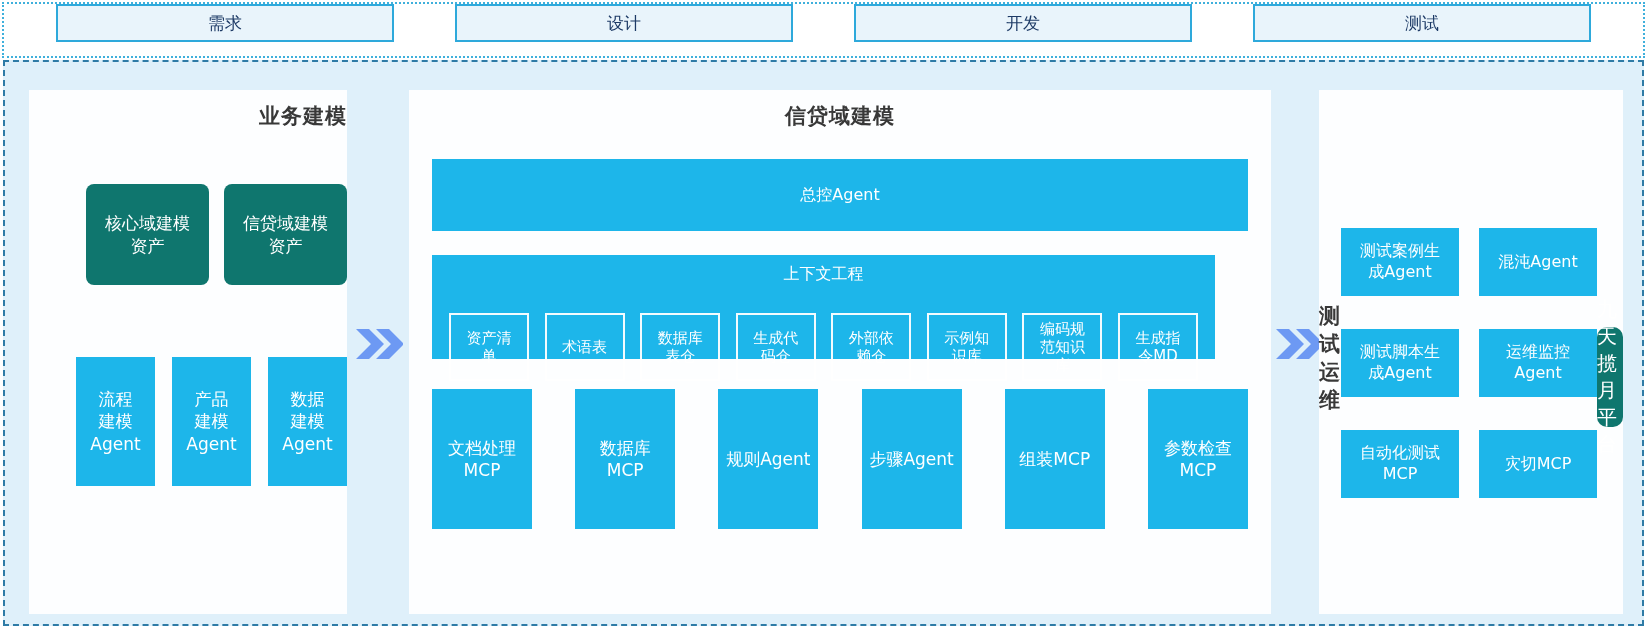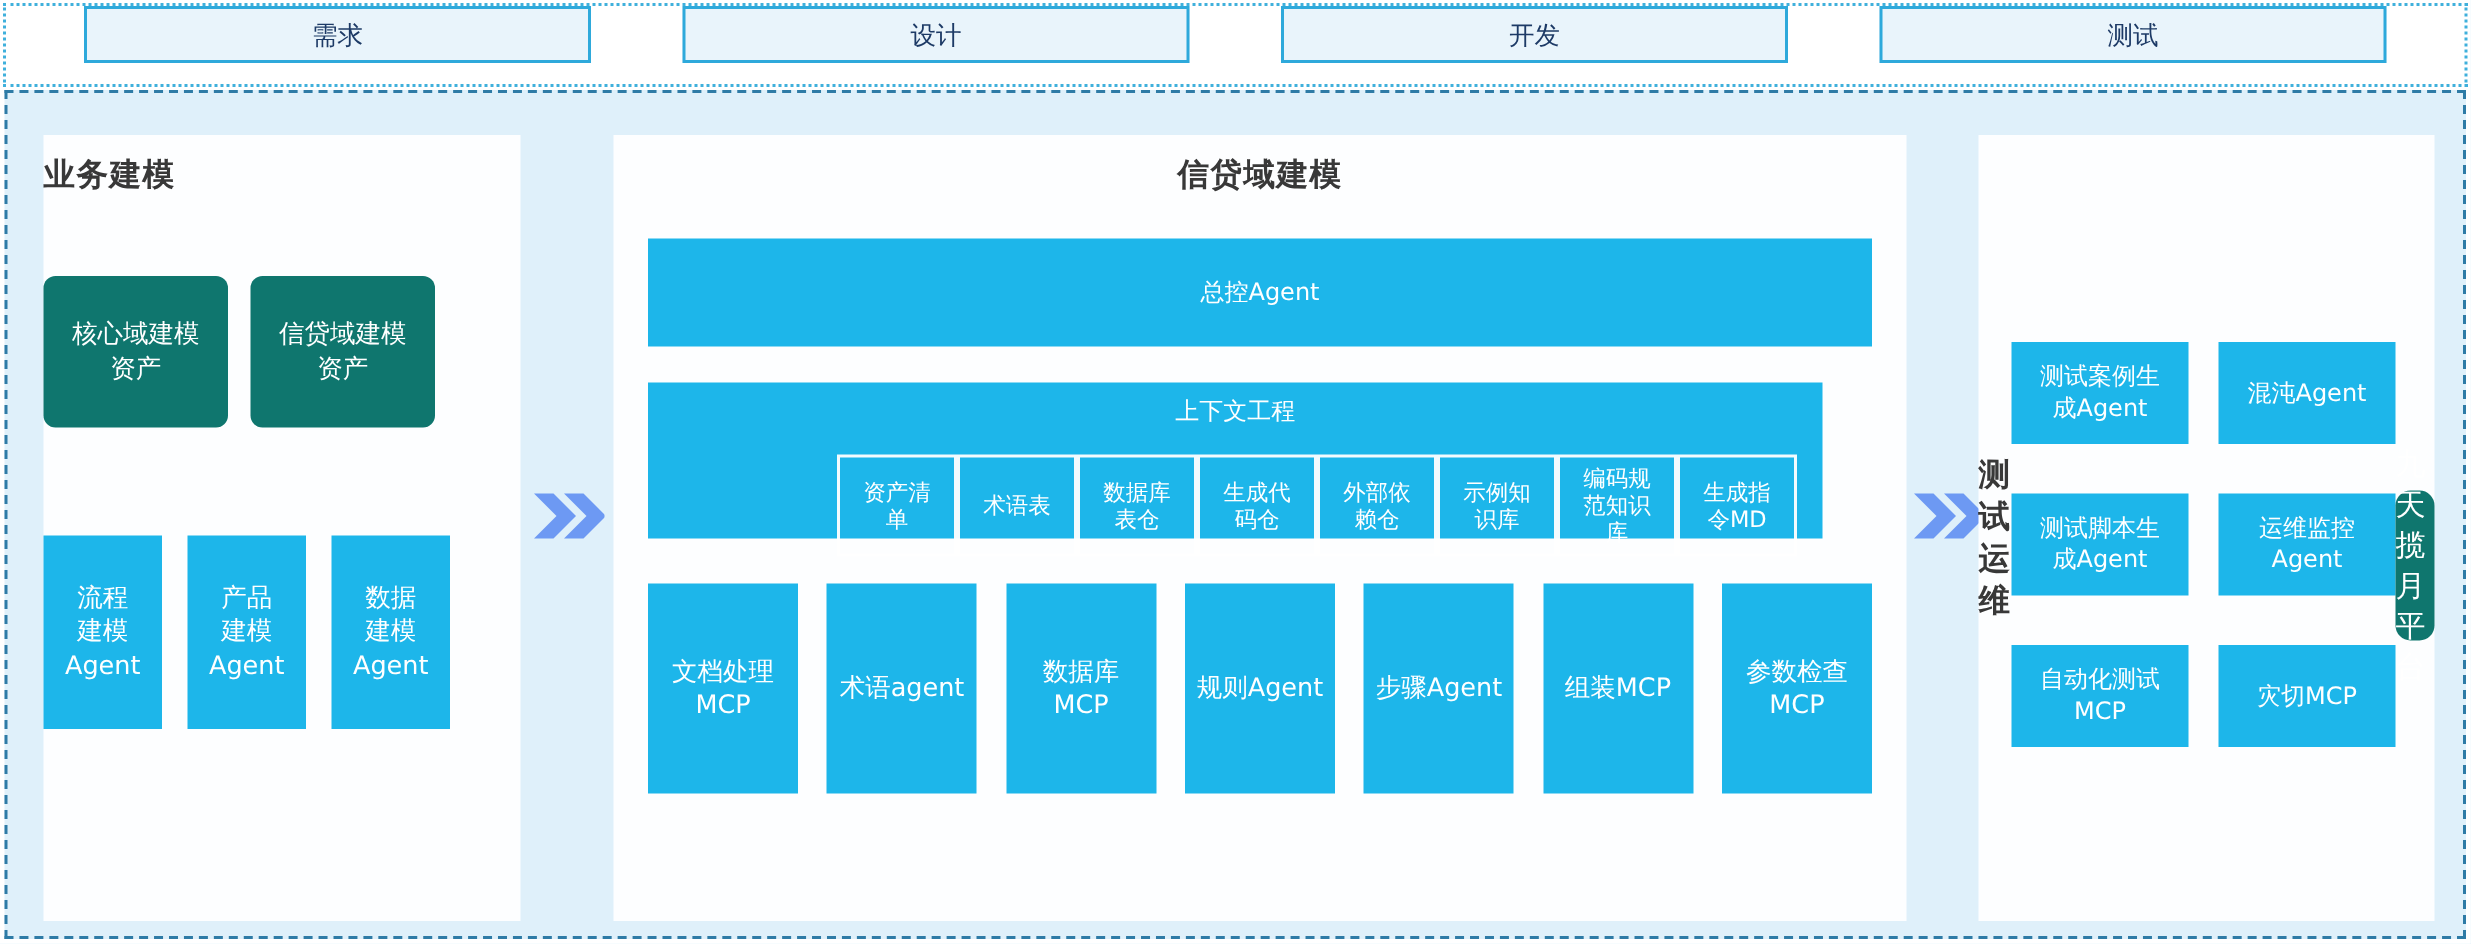--- a/index.html
+++ b/index.html
@@ -24,40 +24,40 @@
                  margin-top:12px; letter-spacing:1px; }
 
   .pre { white-space:pre-line; text-align:center; line-height:1.3; }
 
   .cyan-box  { background:#1db6ea; color:#ffffff; display:flex;
                align-items:center; justify-content:center; }
   .navy-box  { background:#0f766e; color:#ffffff; display:flex;
                align-items:center; justify-content:center; border-radius:8px; }
 
   
-  .panel-business { left:24px; width:318px; display:flex; flex-direction:column; align-items:flex-start; }
+  .panel-business { left:24px; width:318px; display:flex; flex-direction:column; align-items:flex-end; }
   .assets-row { margin-top:54px; display:flex; gap:15px; }
   .asset-box  { width:123px; height:101px; font-size:17px; }
   .modeling-row { margin-top:72px; display:flex; gap:17px; }
   .modeling-box { width:79px; height:129px; font-size:17px; }
 
   
   .flow-chevron { position:absolute; top:252px; height:60px; width:62px;
                   display:flex; align-items:center; justify-content:center; }
   .flow-chevron.c1 { left:342px; }
   .flow-chevron.c2 { left:1262px; }
 
   
   .panel-codegen { left:404px; width:862px; display:flex; flex-direction:column;
                    padding:0 23px; }
   .master-bar { margin-top:29px; height:72px; font-size:16px; }
   .context-group { margin-top:24px; margin-right:33px; height:104px;
                    background:#1db6ea; color:#fff; padding:9px 17px 0 17px; }
   .context-title { text-align:center; font-size:16px; }
-  .context-items { margin-top:18px; display:flex; justify-content:flex-end; }
+  .context-items { margin-top:28px; display:flex; justify-content:space-between; }
   .context-item { width:80px; height:68px; border:2px solid rgba(255,255,255,.95);
                   color:#fff; font-size:15px; display:flex; align-items:center;
                   justify-content:center; line-height:1.2; }
   .tools-row { margin-top:30px; display:flex; justify-content:space-between; }
   .tool-box { width:100px; height:140px; font-size:17px; }
 
   
   .panel-testops { left:1314px; width:304px; display:flex; align-items:center; }
   .testops-grid { margin-top:22px; display:grid; grid-template-columns:118px 118px;
                   column-gap:20px; row-gap:33px; }
@@ -128,21 +128,20 @@
 范知识
 库</div>
         <div class="context-item pre">生成指
 令MD</div>
       </div>
     </div>
 
     <div class="tools-row">
       <div class="cyan-box tool-box pre">文档处理
 MCP</div>
-      <div class="cyan-box tool-box pre">术语agent</div>
       <div class="cyan-box tool-box pre">数据库
 MCP</div>
       <div class="cyan-box tool-box pre">规则Agent</div>
       <div class="cyan-box tool-box pre">步骤Agent</div>
       <div class="cyan-box tool-box pre">组装MCP</div>
       <div class="cyan-box tool-box pre">参数检查
 MCP</div>
     </div>
   </div>
 

